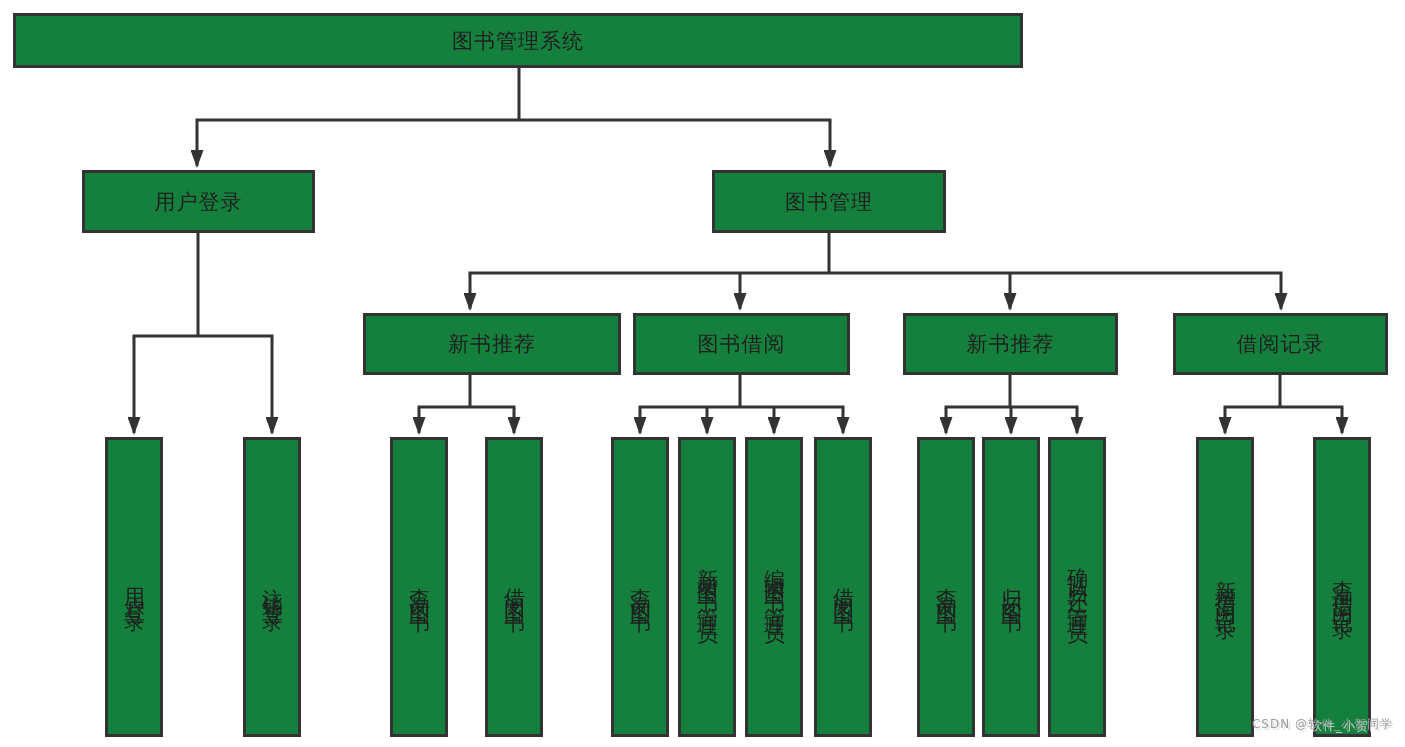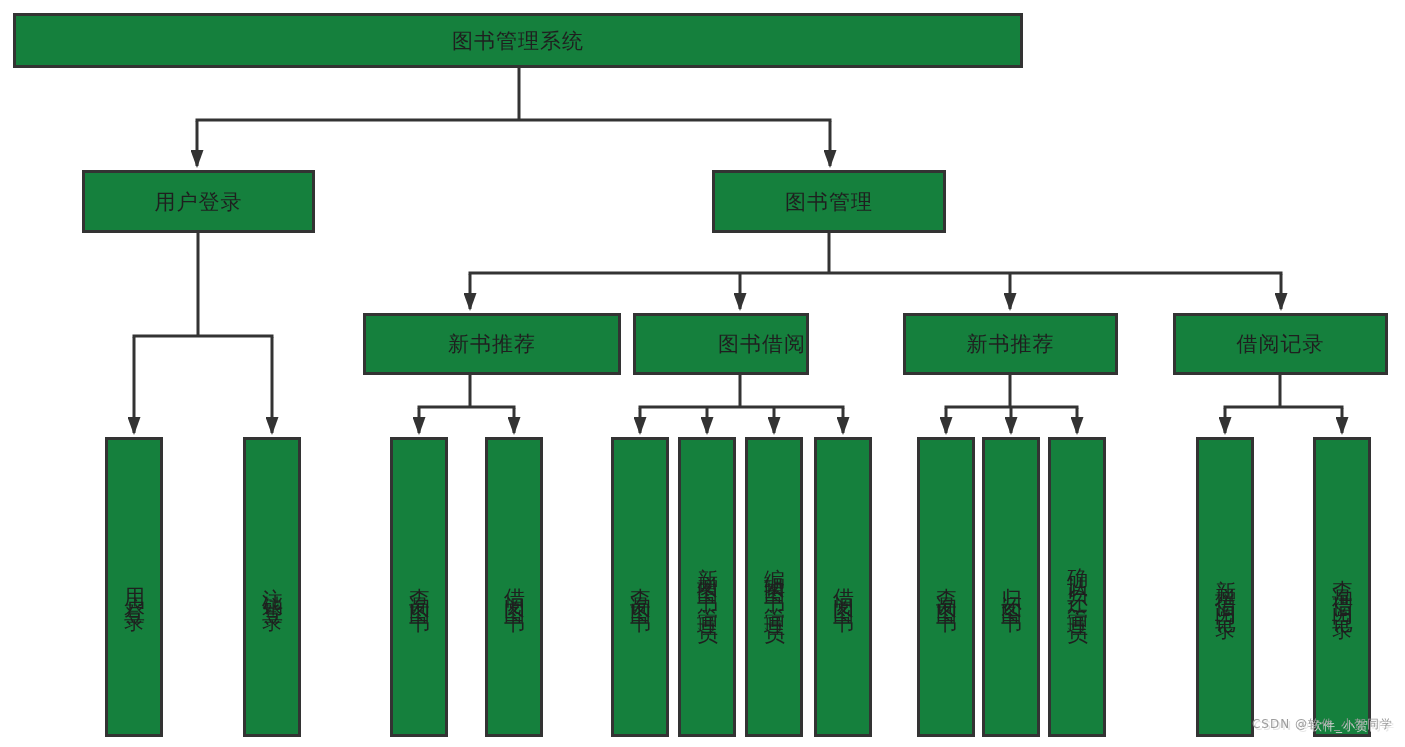--- a/index.html
+++ b/index.html
@@ -128,21 +128,21 @@
   <div class="node" style="left:82px; top:170px; width:233px; height:63px;">
     <span class="h-label">用户登录</span>
   </div>
   <div class="node" style="left:712px; top:170px; width:234px; height:63px;">
     <span class="h-label">图书管理</span>
   </div>
 
   <div class="node" style="left:363px; top:313px; width:258px; height:62px;">
     <span class="h-label">新书推荐</span>
   </div>
-  <div class="node" style="left:633px; top:313px; width:176px; height:62px;justify-content:flex-end;">
+  <div class="node" style="left:633px; top:313px; width:217px; height:62px;">
     <span class="h-label">图书借阅</span>
   </div>
   <div class="node" style="left:903px; top:313px; width:215px; height:62px;">
     <span class="h-label">新书推荐</span>
   </div>
   <div class="node" style="left:1173px; top:313px; width:215px; height:62px;">
     <span class="h-label">借阅记录</span>
   </div>
 
   <div class="node leaf" style="left:105px;">

